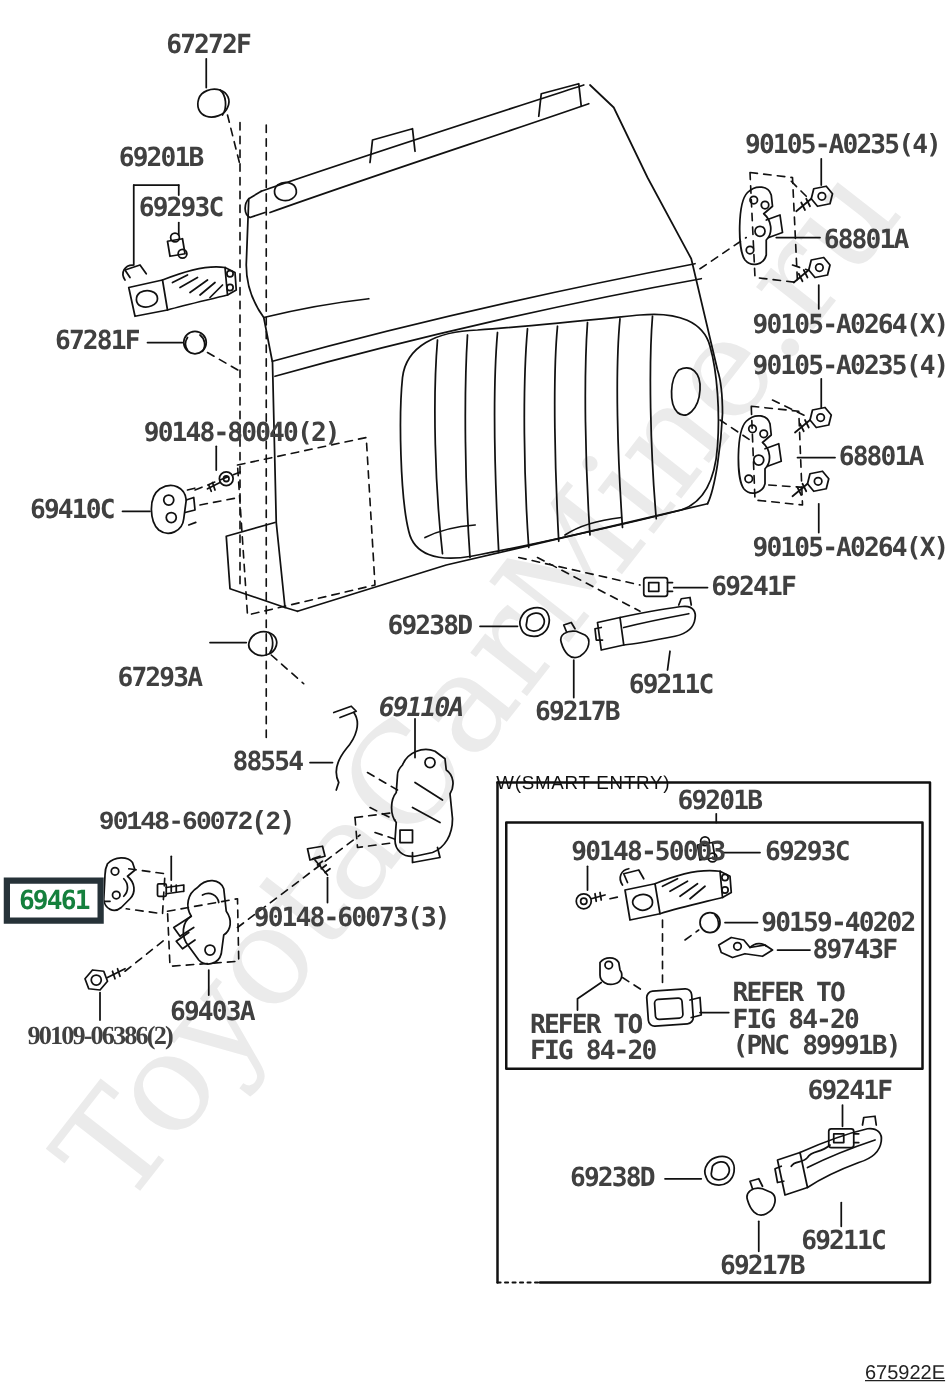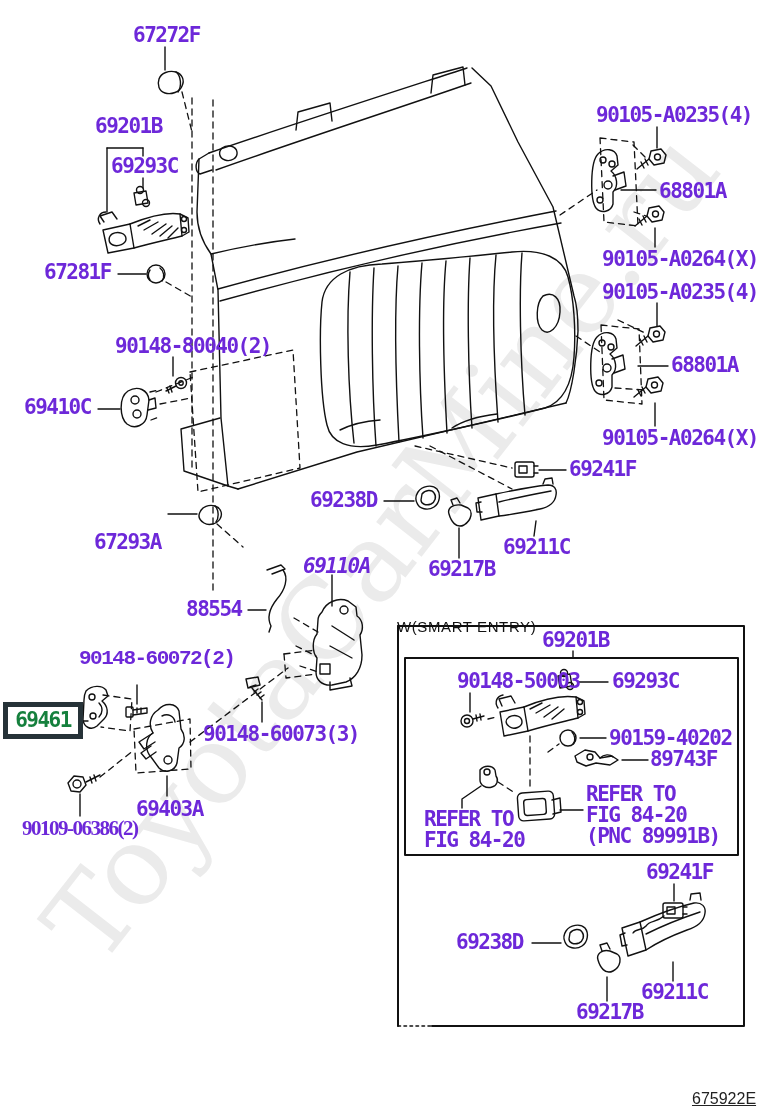--- a/index.html
+++ b/index.html
@@ -7,21 +7,21 @@
        font-family:"DejaVu Sans Mono",monospace;}
   #watermark{position:absolute;left:26px;top:912px;transform:rotate(-52deg);
        transform-origin:0 0;font:400 110px/1 "DejaVu Serif",serif;color:#ebebeb;
        white-space:nowrap;}
   #art{position:absolute;left:0;top:0;}
   #art path,#art line,#art rect,#art circle,#art ellipse,#art polyline{
        stroke:#111;fill:none;stroke-width:1.4;stroke-linecap:round;stroke-linejoin:round;}
   #art .d{stroke-dasharray:6 5;stroke-width:1.3;}
   #art .dd{stroke-dasharray:2.5 3.5;stroke-width:1.6;}
   #art .box{stroke-width:2;}
-  .lbl{position:absolute;white-space:nowrap;color:#6d28d9;}
+  .lbl{position:absolute;white-space:nowrap;color:#404040;}
   .part{font:bold 21px/1 "DejaVu Sans Mono",monospace;letter-spacing:-1.5px;}
   .note{font:bold 21px/21px "DejaVu Sans Mono",monospace;letter-spacing:-1.5px;}
   .sans{font:15px/1.1 "Liberation Sans",sans-serif;letter-spacing:.6px;color:#111;margin-top:13px;}
   .code{font:16px/1 "Liberation Sans",sans-serif;color:#222;text-decoration:underline;}
   #hl-box{position:absolute;left:3px;top:702px;width:70px;height:27px;
        border:5px solid #263238;background:#fff;display:flex;align-items:center;
        justify-content:center;font:bold 21px/1 "DejaVu Sans Mono",monospace;
        letter-spacing:-1.5px;color:#15803d;}
 </style>
 </head>

